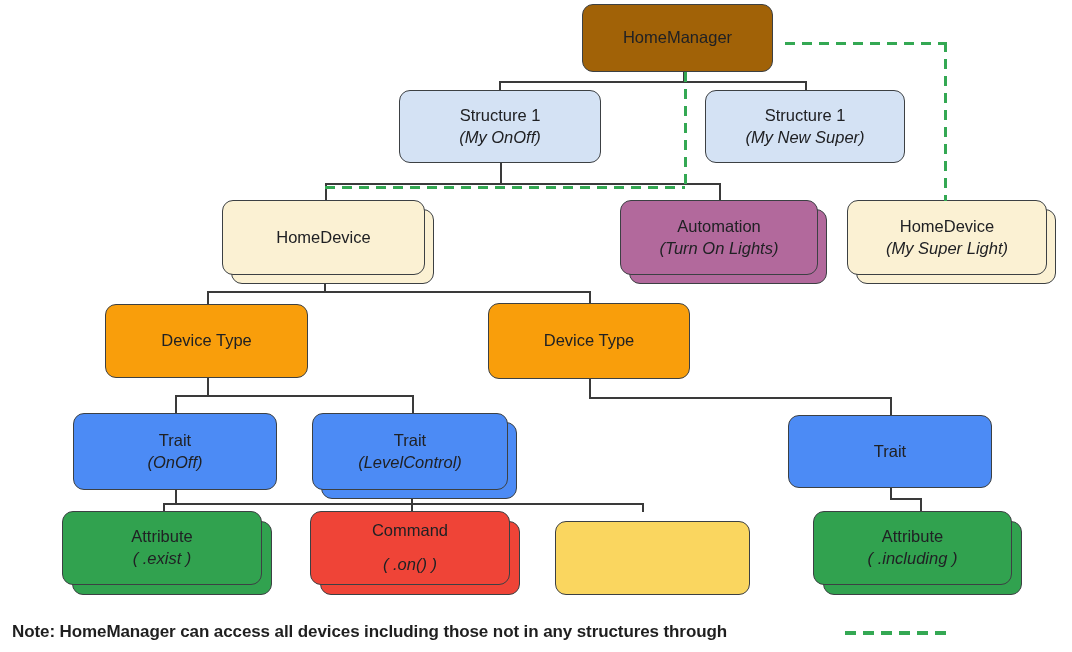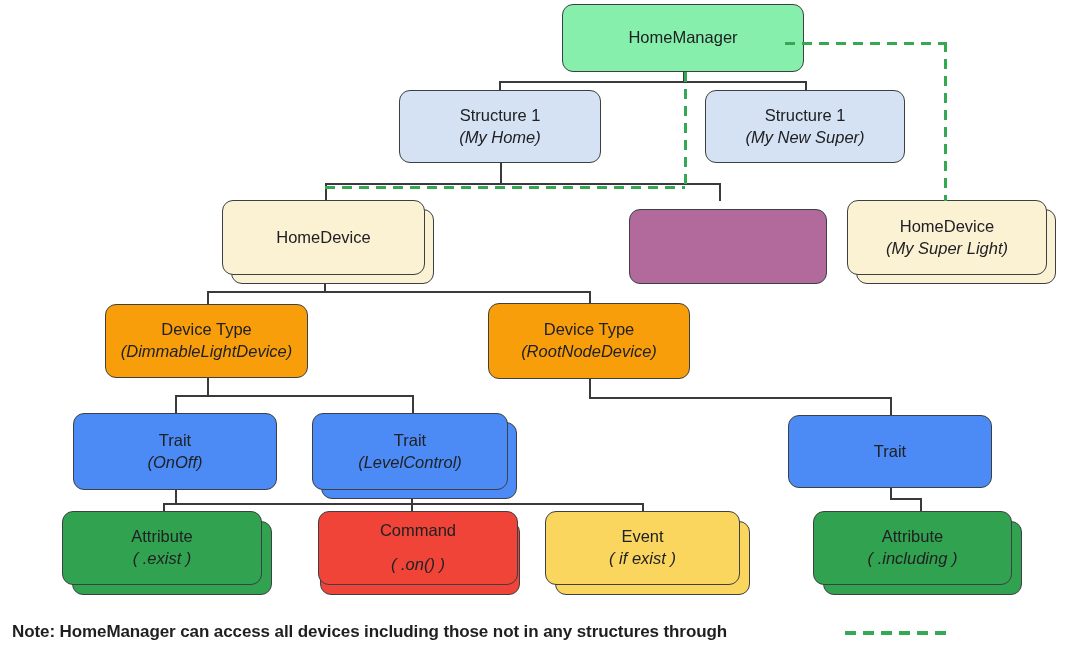--- a/index.html
+++ b/index.html
@@ -62,74 +62,72 @@
     <div class="seg solid h" style="left: 163px; top: 503px; width: 480px;"></div>
     <div class="seg solid v" style="left: 163px; top: 503px; height: 9px;"></div>
     <div class="seg solid v" style="left: 642px; top: 503px; height: 9px;"></div>
     <div class="seg solid v" style="left: 890px; top: 488px; height: 11px;"></div>
     <div class="seg solid h" style="left: 890px; top: 498px; width: 31px;"></div>
     <div class="seg solid v" style="left: 920px; top: 498px; height: 14px;"></div>
     <div class="seg dashed v" style="left: 684px; top: 72px; height: 116px;"></div>
     <div class="seg dashed h" style="left: 325px; top: 186px; width: 360px;"></div>
     <div class="seg dashed h" style="left: 785px; top: 42px; width: 161px;"></div>
     <div class="seg dashed v" style="left: 944px; top: 42px; height: 159px;"></div>
-    <div class="node" style="left: 562px; top: 4px; width: 242px; height: 68px; background: #86efac; border-color: rgb(60, 64, 67);">
+    <div class="node" style="left: 582px; top: 4px; width: 191px; height: 68px; background: #a16207; border-color: rgb(60, 64, 67);">
       <div class="l1">HomeManager</div>
     </div>
     <div class="node" style="left: 399px; top: 90px; width: 202px; height: 73px; background: rgb(212, 226, 244); border-color: rgb(60, 64, 67);">
       <div class="l1">Structure 1</div>
-      <div class="l2">(My Home)</div>
+      <div class="l2">(My OnOff)</div>
     </div>
     <div class="node" style="left: 705px; top: 90px; width: 200px; height: 73px; background: rgb(212, 226, 244); border-color: rgb(60, 64, 67);">
       <div class="l1">Structure 1</div>
       <div class="l2">(My New Super)</div>
     </div>
     <div class="node shadow" style="left: 231px; top: 209px; width: 203px; height: 75px; background: rgb(251, 241, 211); border-color: rgb(60, 64, 67);"></div>
     <div class="node" style="left: 222px; top: 200px; width: 203px; height: 75px; background: rgb(251, 241, 211); border-color: rgb(60, 64, 67);">
       <div class="l1">HomeDevice</div>
     </div>
     <div class="node shadow" style="left: 629px; top: 209px; width: 198px; height: 75px; background: rgb(178, 105, 156); border-color: rgb(60, 64, 67);"></div>
+    <div class="node" style="left: 620px; top: 200px; width: 198px; height: 75px; background: rgb(178, 105, 156); border-color: rgb(60, 64, 67);">
+      <div class="l1">Automation</div>
+      <div class="l2">(Turn On Lights)</div>
+    </div>
     <div class="node shadow" style="left: 856px; top: 209px; width: 200px; height: 75px; background: rgb(251, 241, 211); border-color: rgb(60, 64, 67);"></div>
     <div class="node" style="left: 847px; top: 200px; width: 200px; height: 75px; background: rgb(251, 241, 211); border-color: rgb(60, 64, 67);">
       <div class="l1">HomeDevice</div>
       <div class="l2">(My Super Light)</div>
     </div>
     <div class="node" style="left: 105px; top: 304px; width: 203px; height: 74px; background: rgb(249, 158, 11); border-color: rgb(60, 64, 67);">
       <div class="l1">Device Type</div>
-      <div class="l2">(DimmableLightDevice)</div>
     </div>
     <div class="node" style="left: 488px; top: 303px; width: 202px; height: 76px; background: rgb(249, 158, 11); border-color: rgb(60, 64, 67);">
       <div class="l1">Device Type</div>
-      <div class="l2">(RootNodeDevice)</div>
     </div>
     <div class="node" style="left: 73px; top: 413px; width: 204px; height: 77px; background: rgb(76, 139, 245); border-color: rgb(60, 64, 67);">
       <div class="l1">Trait</div>
       <div class="l2">(OnOff)</div>
     </div>
     <div class="node shadow" style="left: 321px; top: 422px; width: 196px; height: 77px; background: rgb(76, 139, 245); border-color: rgb(60, 64, 67);"></div>
     <div class="node" style="left: 312px; top: 413px; width: 196px; height: 77px; background: rgb(76, 139, 245); border-color: rgb(60, 64, 67);">
       <div class="l1">Trait</div>
       <div class="l2">(LevelControl)</div>
     </div>
     <div class="node" style="left: 788px; top: 415px; width: 204px; height: 73px; background: rgb(76, 139, 245); border-color: rgb(60, 64, 67);">
       <div class="l1">Trait</div>
     </div>
     <div class="node shadow" style="left: 72px; top: 521px; width: 200px; height: 74px; background: rgb(49, 162, 79); border-color: rgb(60, 64, 67);"></div>
     <div class="node" style="left: 62px; top: 511px; width: 200px; height: 74px; background: rgb(49, 162, 79); border-color: rgb(60, 64, 67);">
       <div class="l1">Attribute</div>
       <div class="l2">( .exist )</div>
     </div>
     <div class="node shadow" style="left: 320px; top: 521px; width: 200px; height: 74px; background: rgb(239, 68, 55); border-color: rgb(60, 64, 67);"></div>
-    <div class="node" style="left: 318px; top: 511px; width: 200px; height: 74px; background: rgb(239, 68, 55); border-color: rgb(60, 64, 67); gap: 12px;">
+    <div class="node" style="left: 310px; top: 511px; width: 200px; height: 74px; background: rgb(239, 68, 55); border-color: rgb(60, 64, 67); gap: 12px;">
       <div class="l1">Command</div>
       <div class="l2">( .on() )</div>
     </div>
     <div class="node shadow" style="left: 555px; top: 521px; width: 195px; height: 74px; background: rgb(250, 214, 95); border-color: rgb(60, 64, 67);"></div>
-    <div class="node" style="left: 545px; top: 511px; width: 195px; height: 74px; background: rgb(250, 214, 95); border-color: rgb(60, 64, 67);">
-      <div class="l1">Event</div>
-      <div class="l2">( if exist )</div>
-    </div>
     <div class="node shadow" style="left: 823px; top: 521px; width: 199px; height: 74px; background: rgb(49, 162, 79); border-color: rgb(60, 64, 67);"></div>
     <div class="node" style="left: 813px; top: 511px; width: 199px; height: 74px; background: rgb(49, 162, 79); border-color: rgb(60, 64, 67);">
       <div class="l1">Attribute</div>
       <div class="l2">( .including )</div>
     </div>
   </div>
 
 </body></html>

